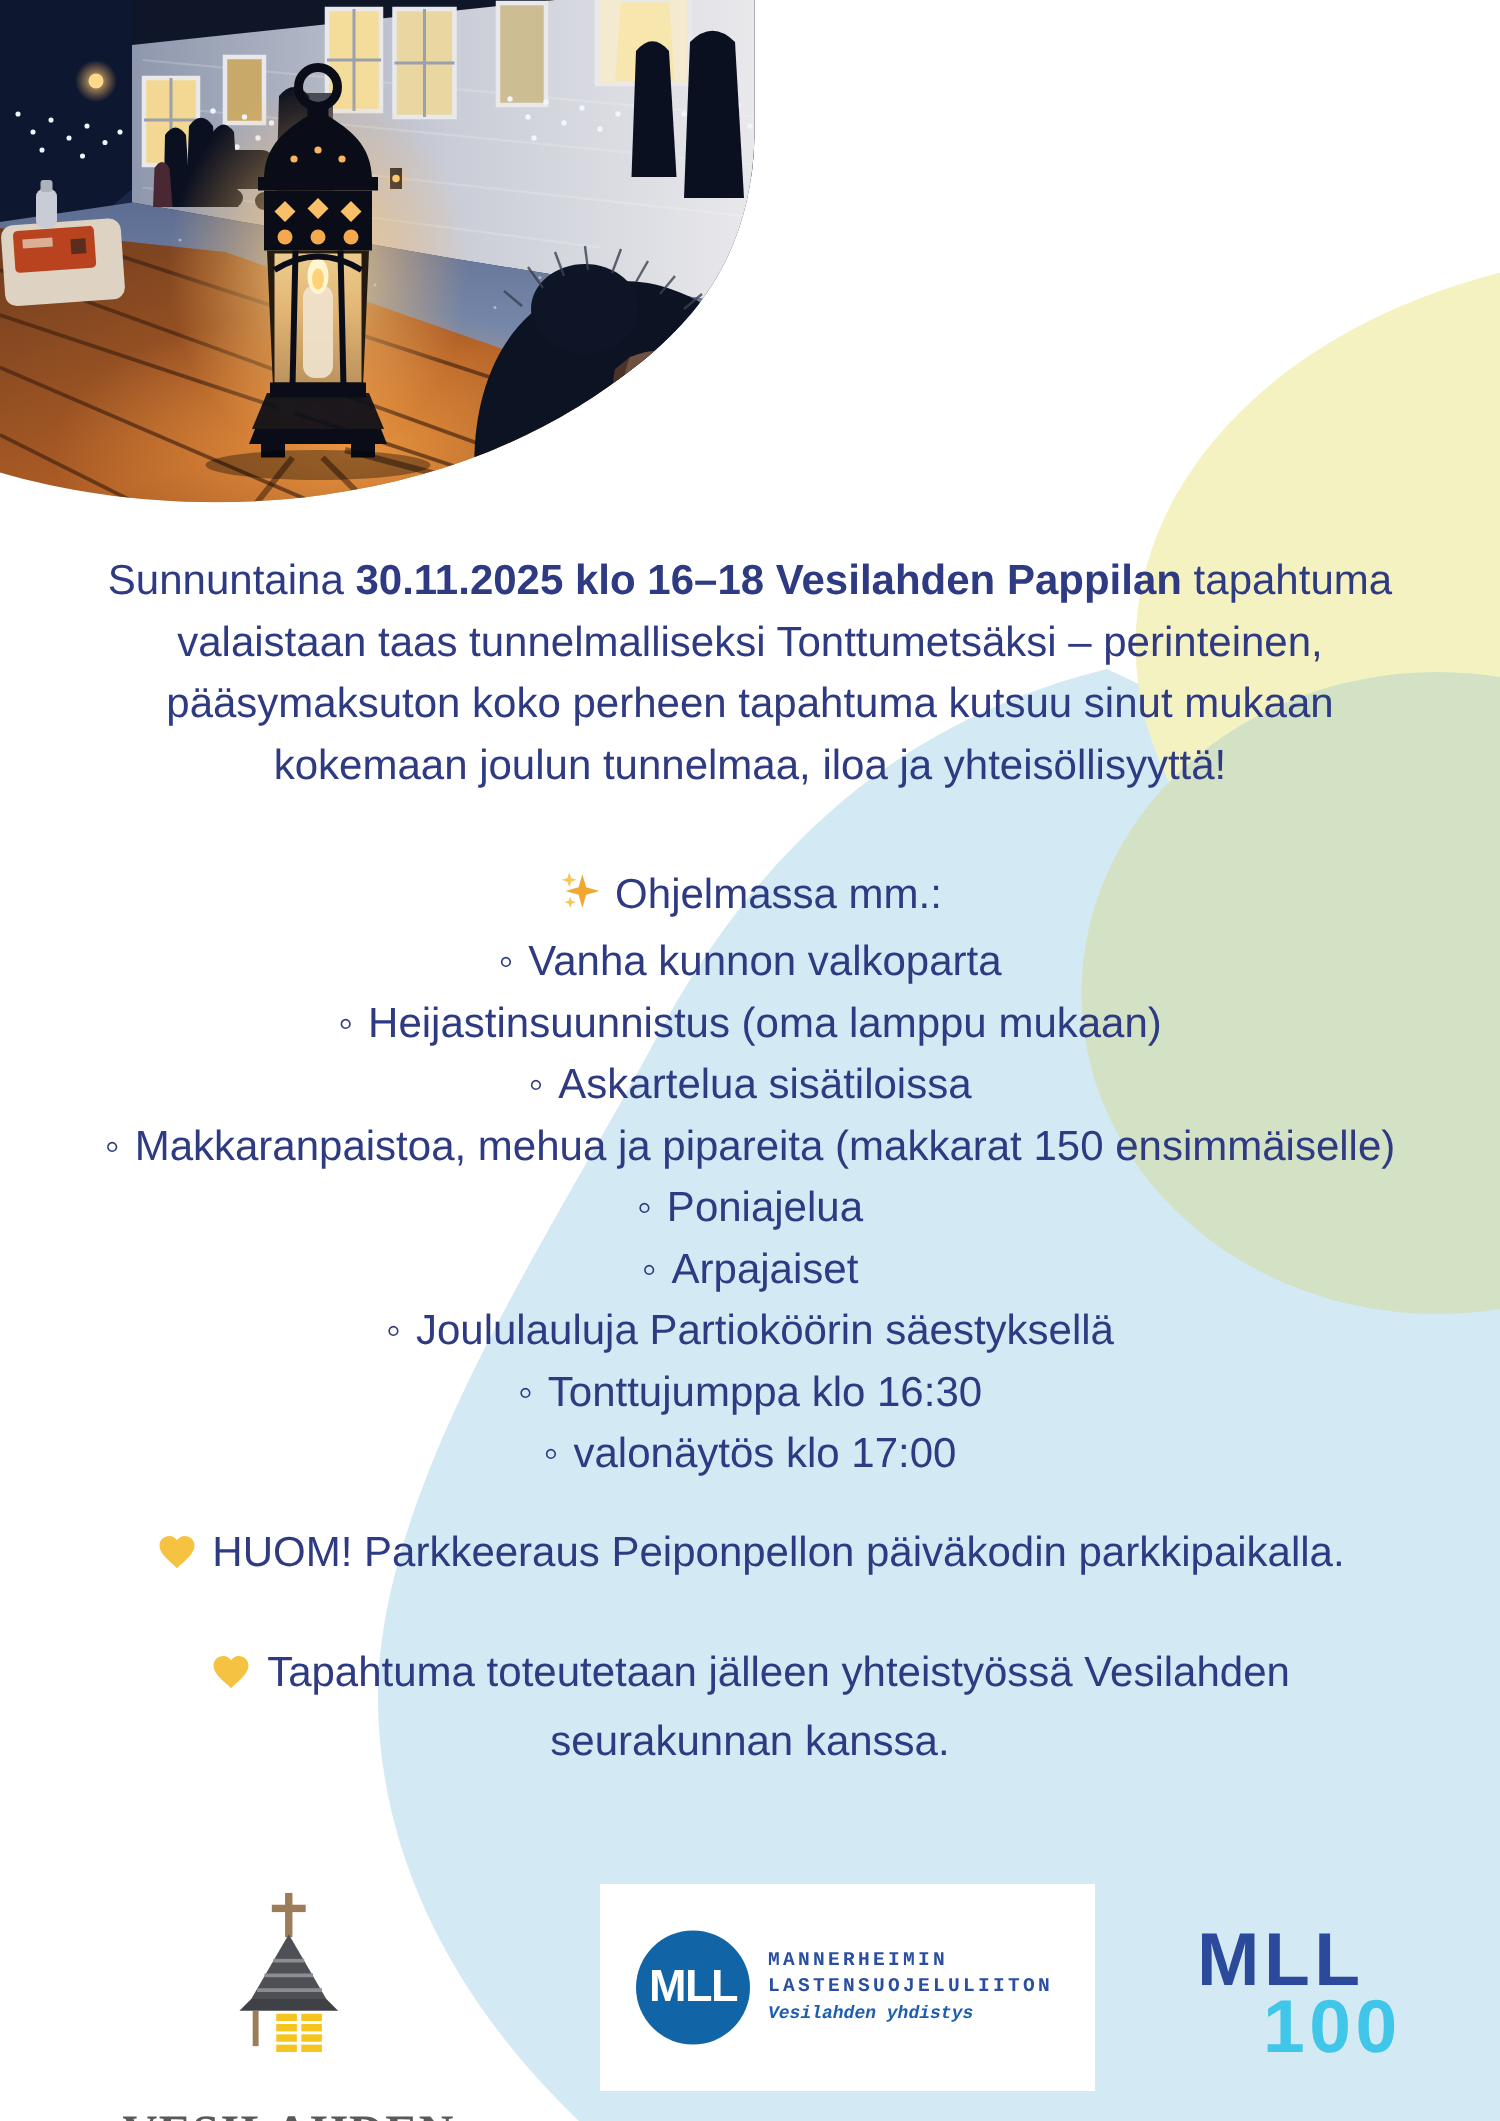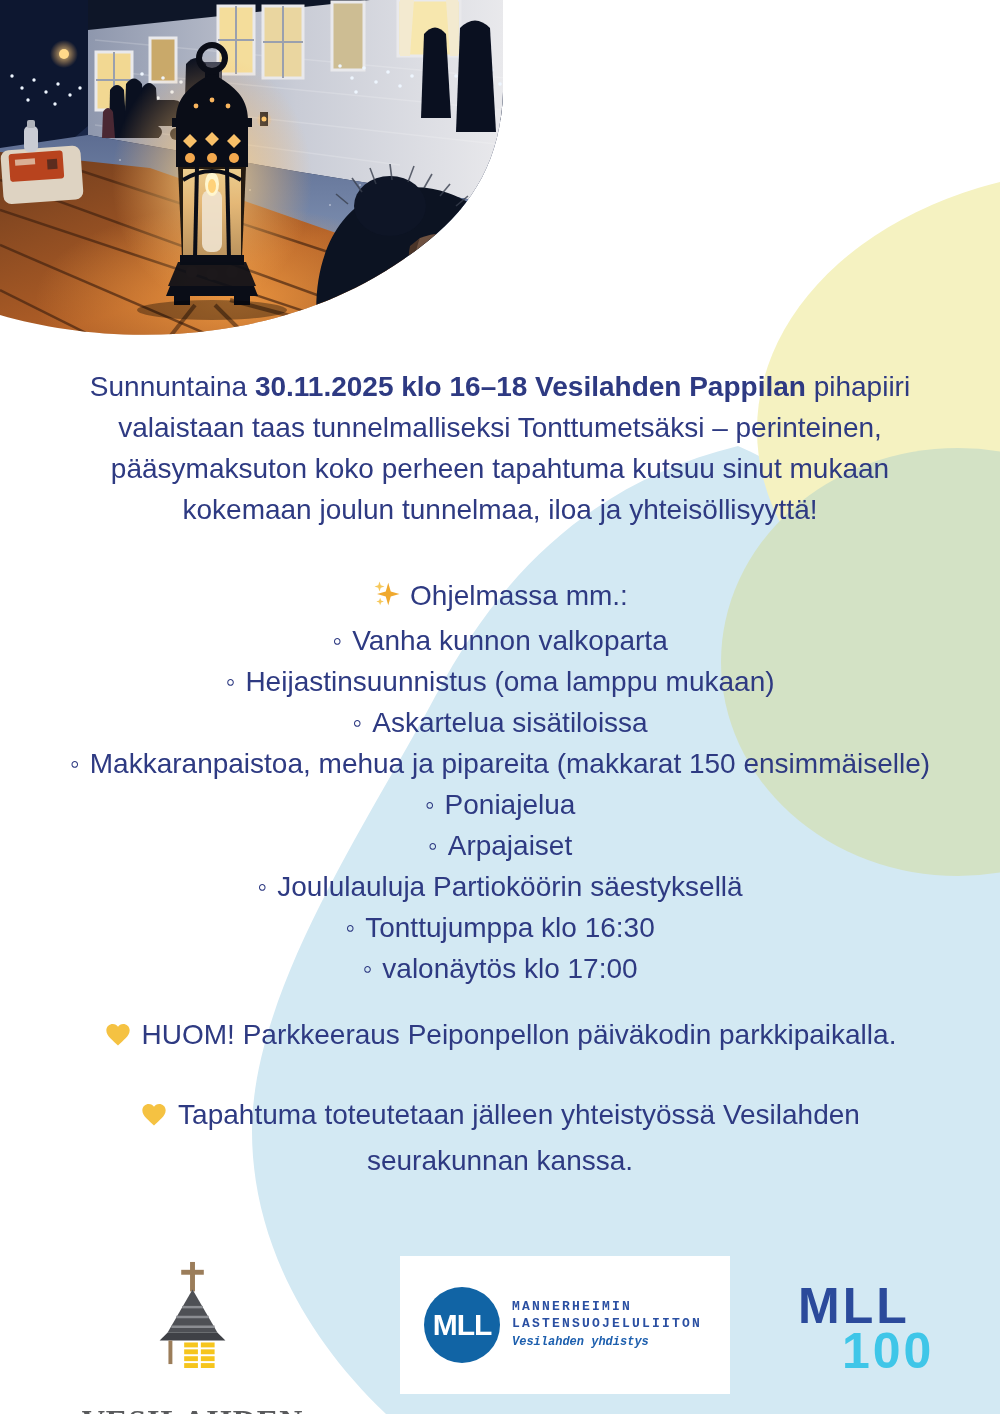--- a/index.html
+++ b/index.html
@@ -299,21 +299,21 @@
       <path d="M420,238 C444,228 466,236 474,254 C480,272 476,294 462,306 C444,316 424,308 416,290 C409,272 408,248 420,238 Z" fill="#6e5140"></path>
       <path d="M420,238 C414,252 413,274 418,292 C412,284 406,262 410,246 Z" fill="#4a3428"></path>
       <ellipse cx="452" cy="262" rx="5.5" ry="4" fill="#171219"></ellipse>
       <path d="M440,252 q10,-6 20,-2" fill="none" stroke="#2d2119" stroke-width="3"></path>
       <path d="M436,286 q8,6 18,4" fill="none" stroke="#4a3428" stroke-width="3"></path>
     </g>
   </svg>
 
 
   <div class="intro">
-    <div class="line"><span>Sunnuntaina </span><b>30.11.2025 klo 16–18 Vesilahden Pappilan</b><span> pihapiiri</span></div>
+    <div class="line"><span>Sunnuntaina </span><b>30.11.2025 klo 16–18 Vesilahden Pappilan</b><span> tapahtuma</span></div>
     <div class="line">valaistaan taas tunnelmalliseksi Tonttumetsäksi – perinteinen,</div>
     <div class="line">pääsymaksuton koko perheen tapahtuma kutsuu sinut mukaan</div>
     <div class="line">kokemaan joulun tunnelmaa, iloa ja yhteisöllisyyttä!</div>
   </div>
 
   <div class="program">
     <div class="line">
       <span class="sparkle-wrap">
         <svg width="30" height="30" viewBox="0 0 24 24">
           <path fill="#f0a92e" d="M13 3 L15 10 L22 12 L15 14 L13 21 L11 14 L4 12 L11 10 Z"></path>

